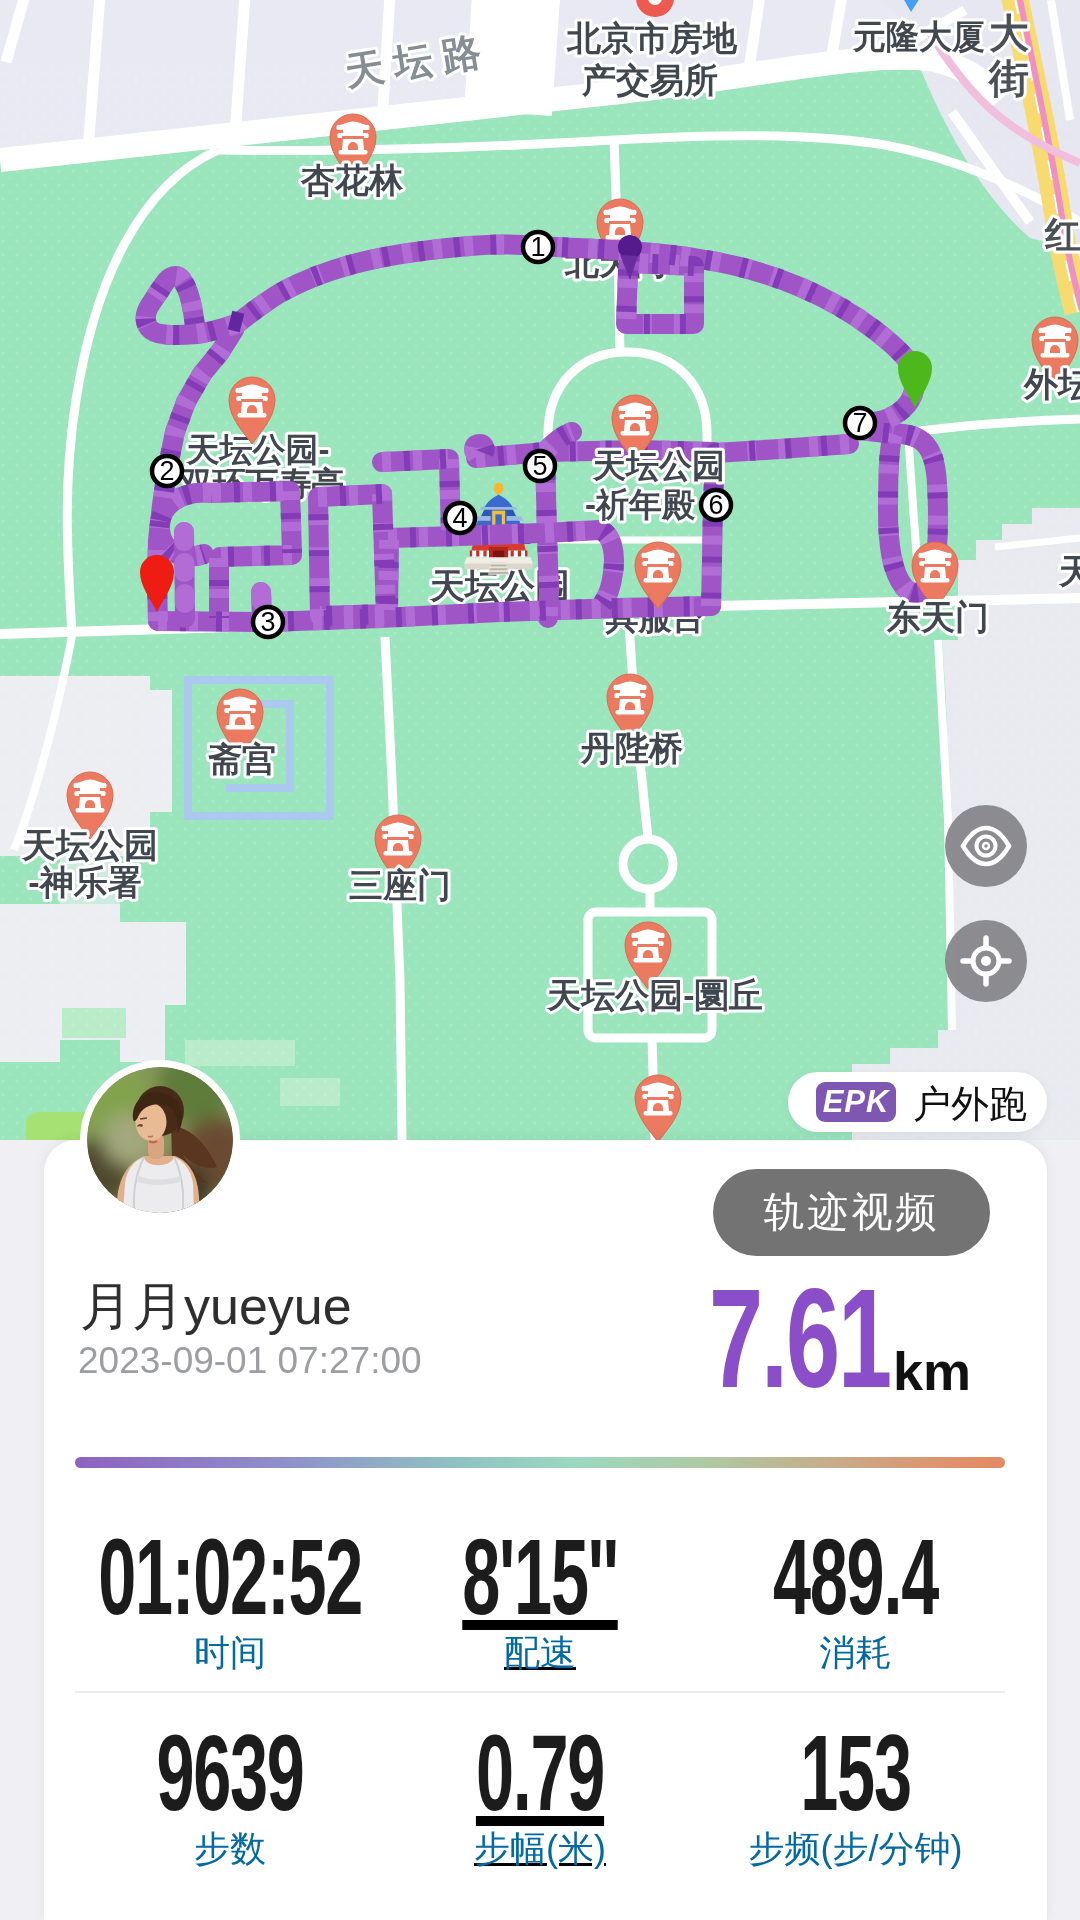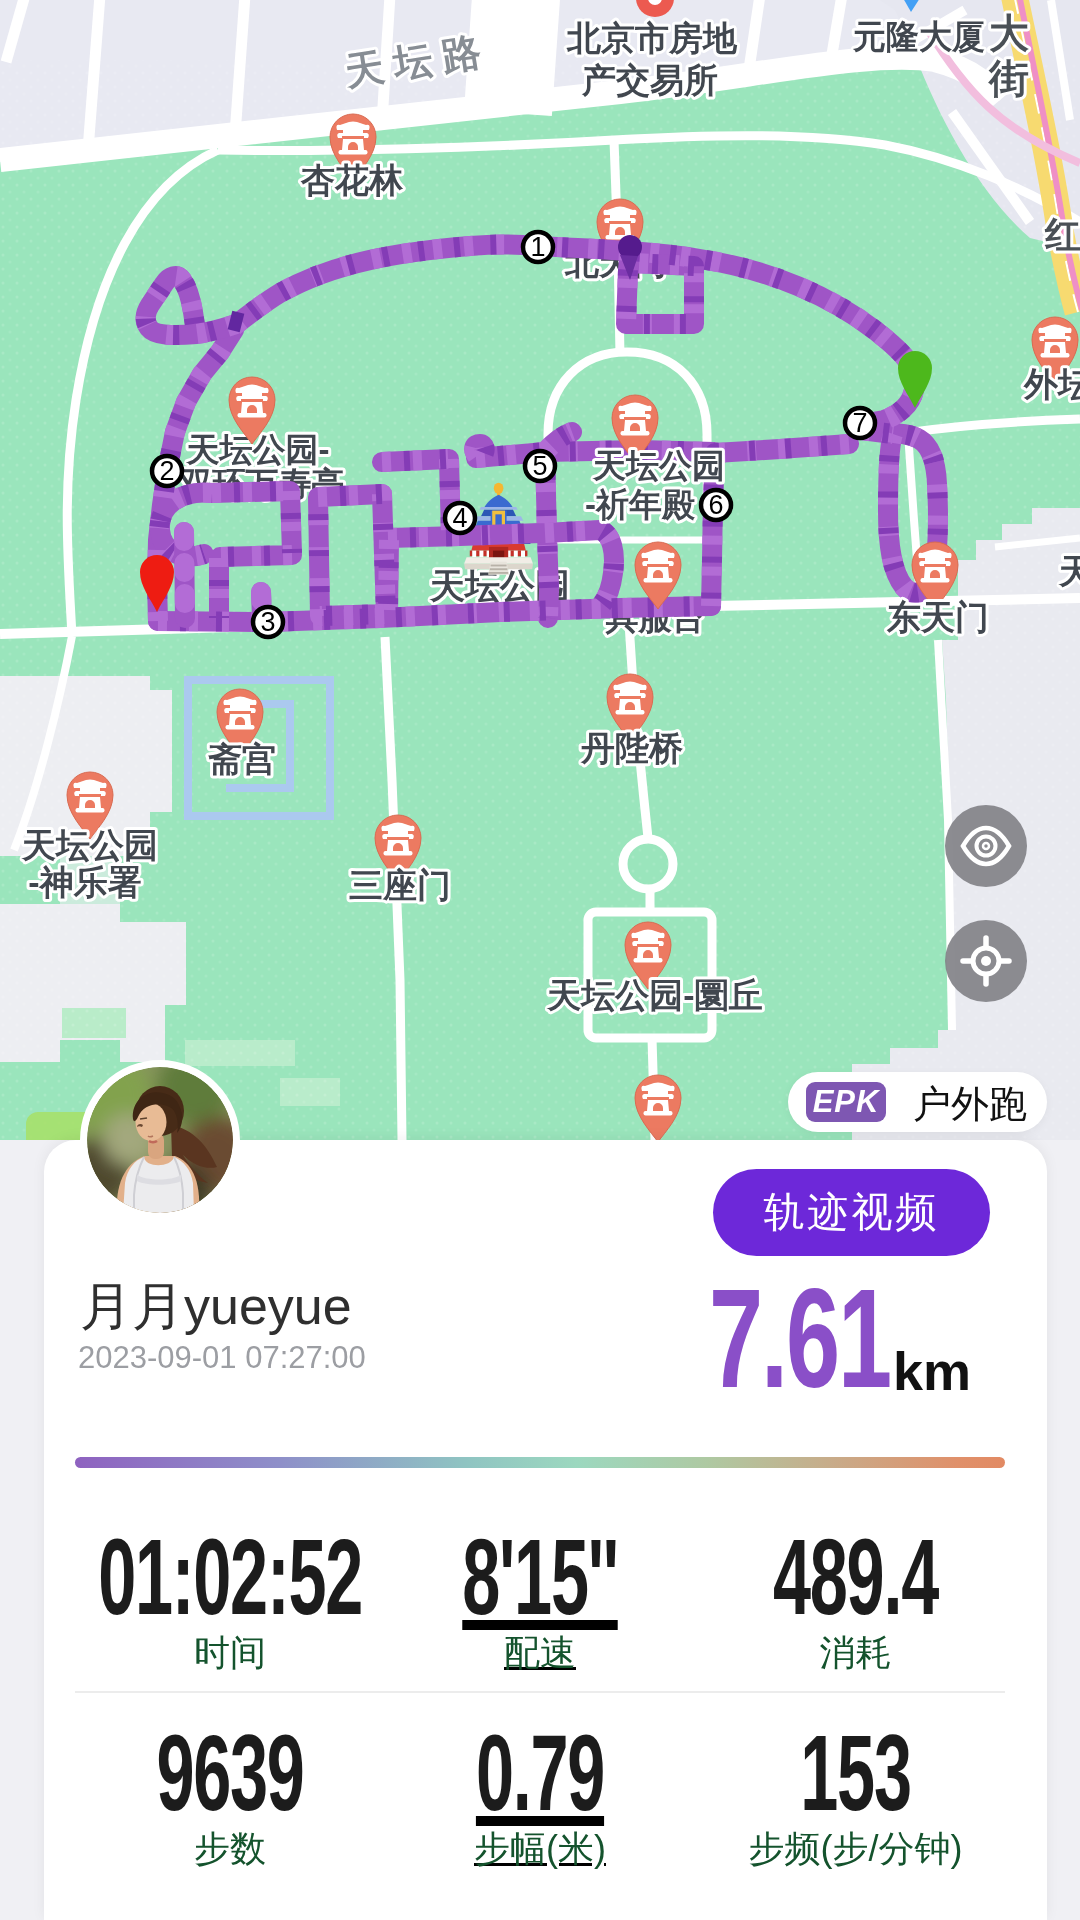--- a/index.html
+++ b/index.html
@@ -1,37 +1,37 @@
 <!DOCTYPE html>
 <html><head>
 <meta charset="utf-8">
 <style>
 html,body{margin:0;padding:0;}
 body{width:1080px;height:1920px;overflow:hidden;font-family:"Liberation Sans",sans-serif;background:#f1f1f5;position:relative;}
 #map{position:absolute;left:0;top:0;}
 .cardbg{position:absolute;left:0;top:1140px;width:1080px;height:780px;background:#f0f0f4;}
 .card{position:absolute;left:44px;top:1140px;width:1003px;height:780px;background:#ffffff;border-radius:32px 32px 0 0;box-shadow:0 -2px 14px rgba(0,0,0,0.06);}
 .epk{position:absolute;left:788px;top:1072px;width:259px;height:60px;background:#ffffff;border-radius:30px;box-shadow:0 2px 8px rgba(0,0,0,0.05);}
-.epkbadge{position:absolute;left:18px;top:10px;width:80px;height:40px;background:#7e57b2;border-radius:9px;color:#fff;font-weight:bold;font-style:italic;font-size:31px;text-align:center;line-height:40px;letter-spacing:1px;}
+.epkbadge{position:absolute;left:28px;top:10px;width:80px;height:40px;background:#7e57b2;border-radius:9px;color:#fff;font-weight:bold;font-style:italic;font-size:31px;text-align:center;line-height:40px;letter-spacing:1px;}
 .epktxt{position:absolute;left:125px;top:7px;font-size:38px;color:#111;}
 .avatar{position:absolute;left:80px;top:1060px;width:160px;height:160px;border-radius:50%;background:#fff;border:7px solid #fff;box-sizing:border-box;overflow:hidden;}
-.btn{position:absolute;left:713px;top:1169px;width:277px;height:87px;background:#6d28d9;border-radius:44px;color:#fff;font-size:41px;text-align:center;line-height:87px;letter-spacing:3px;}
+.btn{position:absolute;left:713px;top:1169px;width:277px;height:87px;background:#737373;border-radius:44px;color:#fff;font-size:41px;text-align:center;line-height:87px;letter-spacing:3px;}
 .uname{position:absolute;left:80px;top:1272px;font-size:52px;color:#2f2f2f;}
-.udate{position:absolute;left:78px;top:1340px;font-size:31px;color:#9c9ea3;text-align:right;}
+.udate{position:absolute;left:78px;top:1340px;font-size:37px;color:#9c9ea3;text-align:right;}
 .dist{position:absolute;left:0px;top:1268px;width:890px;text-align:right;color:#8a4fc8;font-size:141px;font-weight:bold;letter-spacing:-3px;line-height:1.0;transform:scaleX(0.69);transform-origin:890px center;white-space:nowrap;}
 .dist span{display:inline;}
 .km{position:absolute;left:893px;top:1340px;font-size:54px;font-weight:bold;color:#111;}
 .gbar{position:absolute;left:75px;top:1457px;width:930px;height:11px;border-radius:6px;background:linear-gradient(90deg,#8e62c0 0%,#8e8fc9 22%,#8fc4c2 42%,#9cd8bf 54%,#aec9a2 68%,#c9aa88 82%,#e0906a 95%,#e28a63 100%);}
 .srow{position:absolute;left:44px;width:1007px;display:flex;}
 .scell{flex:1;text-align:center;min-width:0;}
 .c1{flex:0 0 372px;}.c2{flex:0 0 248px;text-decoration:underline;}.c3{flex:0 0 383px;}
 .tfix{transform:scaleX(0.64) translateX(-20px) !important;}
 .snum{font-size:107px;font-weight:bold;color:#1c1c1c;letter-spacing:-2px;line-height:1.0;transform:scaleX(0.64);white-space:nowrap;}
 .snum span{display:inline;}
-.slab{font-size:36px;color:#14532d;margin-top:-2px;}
+.slab{font-size:36px;color:#0369a1;margin-top:-2px;}
 .divline{position:absolute;left:75px;top:1691px;width:930px;height:2px;background:#ececec;}
 </style>
 </head>
 <body>
 
 <svg id="map" width="1080" height="1140" viewBox="0 0 1080 1140">
 <defs>
 <pattern id="dots" width="14" height="14" patternUnits="userSpaceOnUse">
 <circle cx="3" cy="3" r="1.5" fill="#ffffff" opacity="0.14"></circle>
 <circle cx="10" cy="10" r="1.5" fill="#ffffff" opacity="0.10"></circle>

